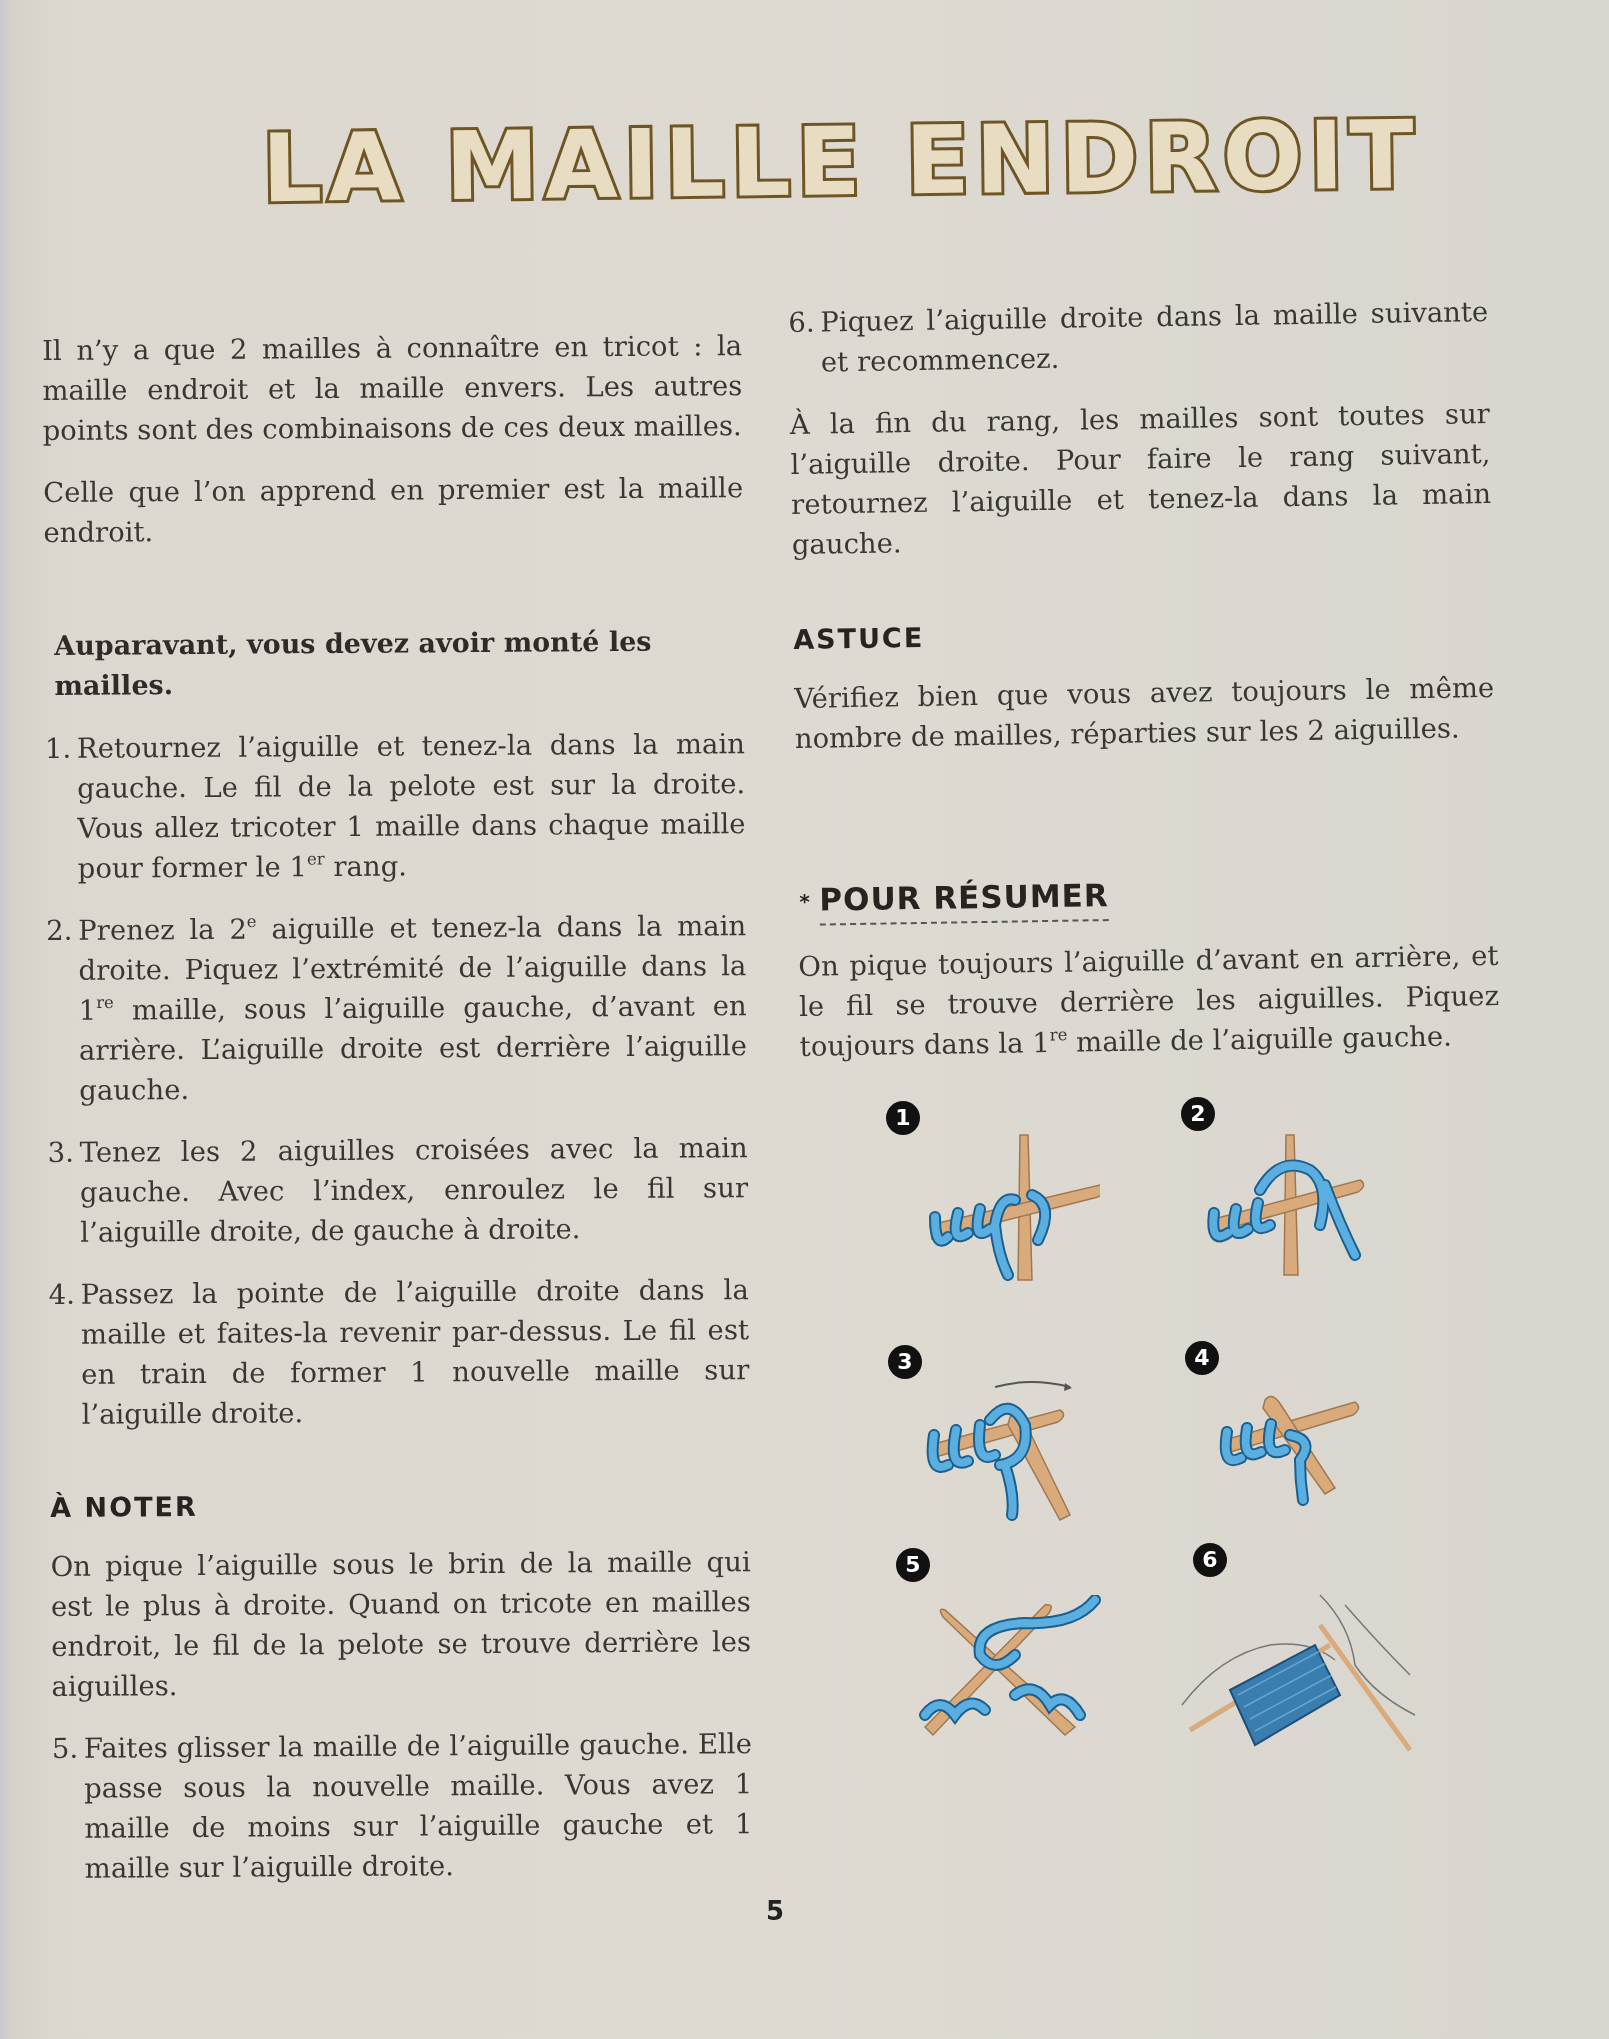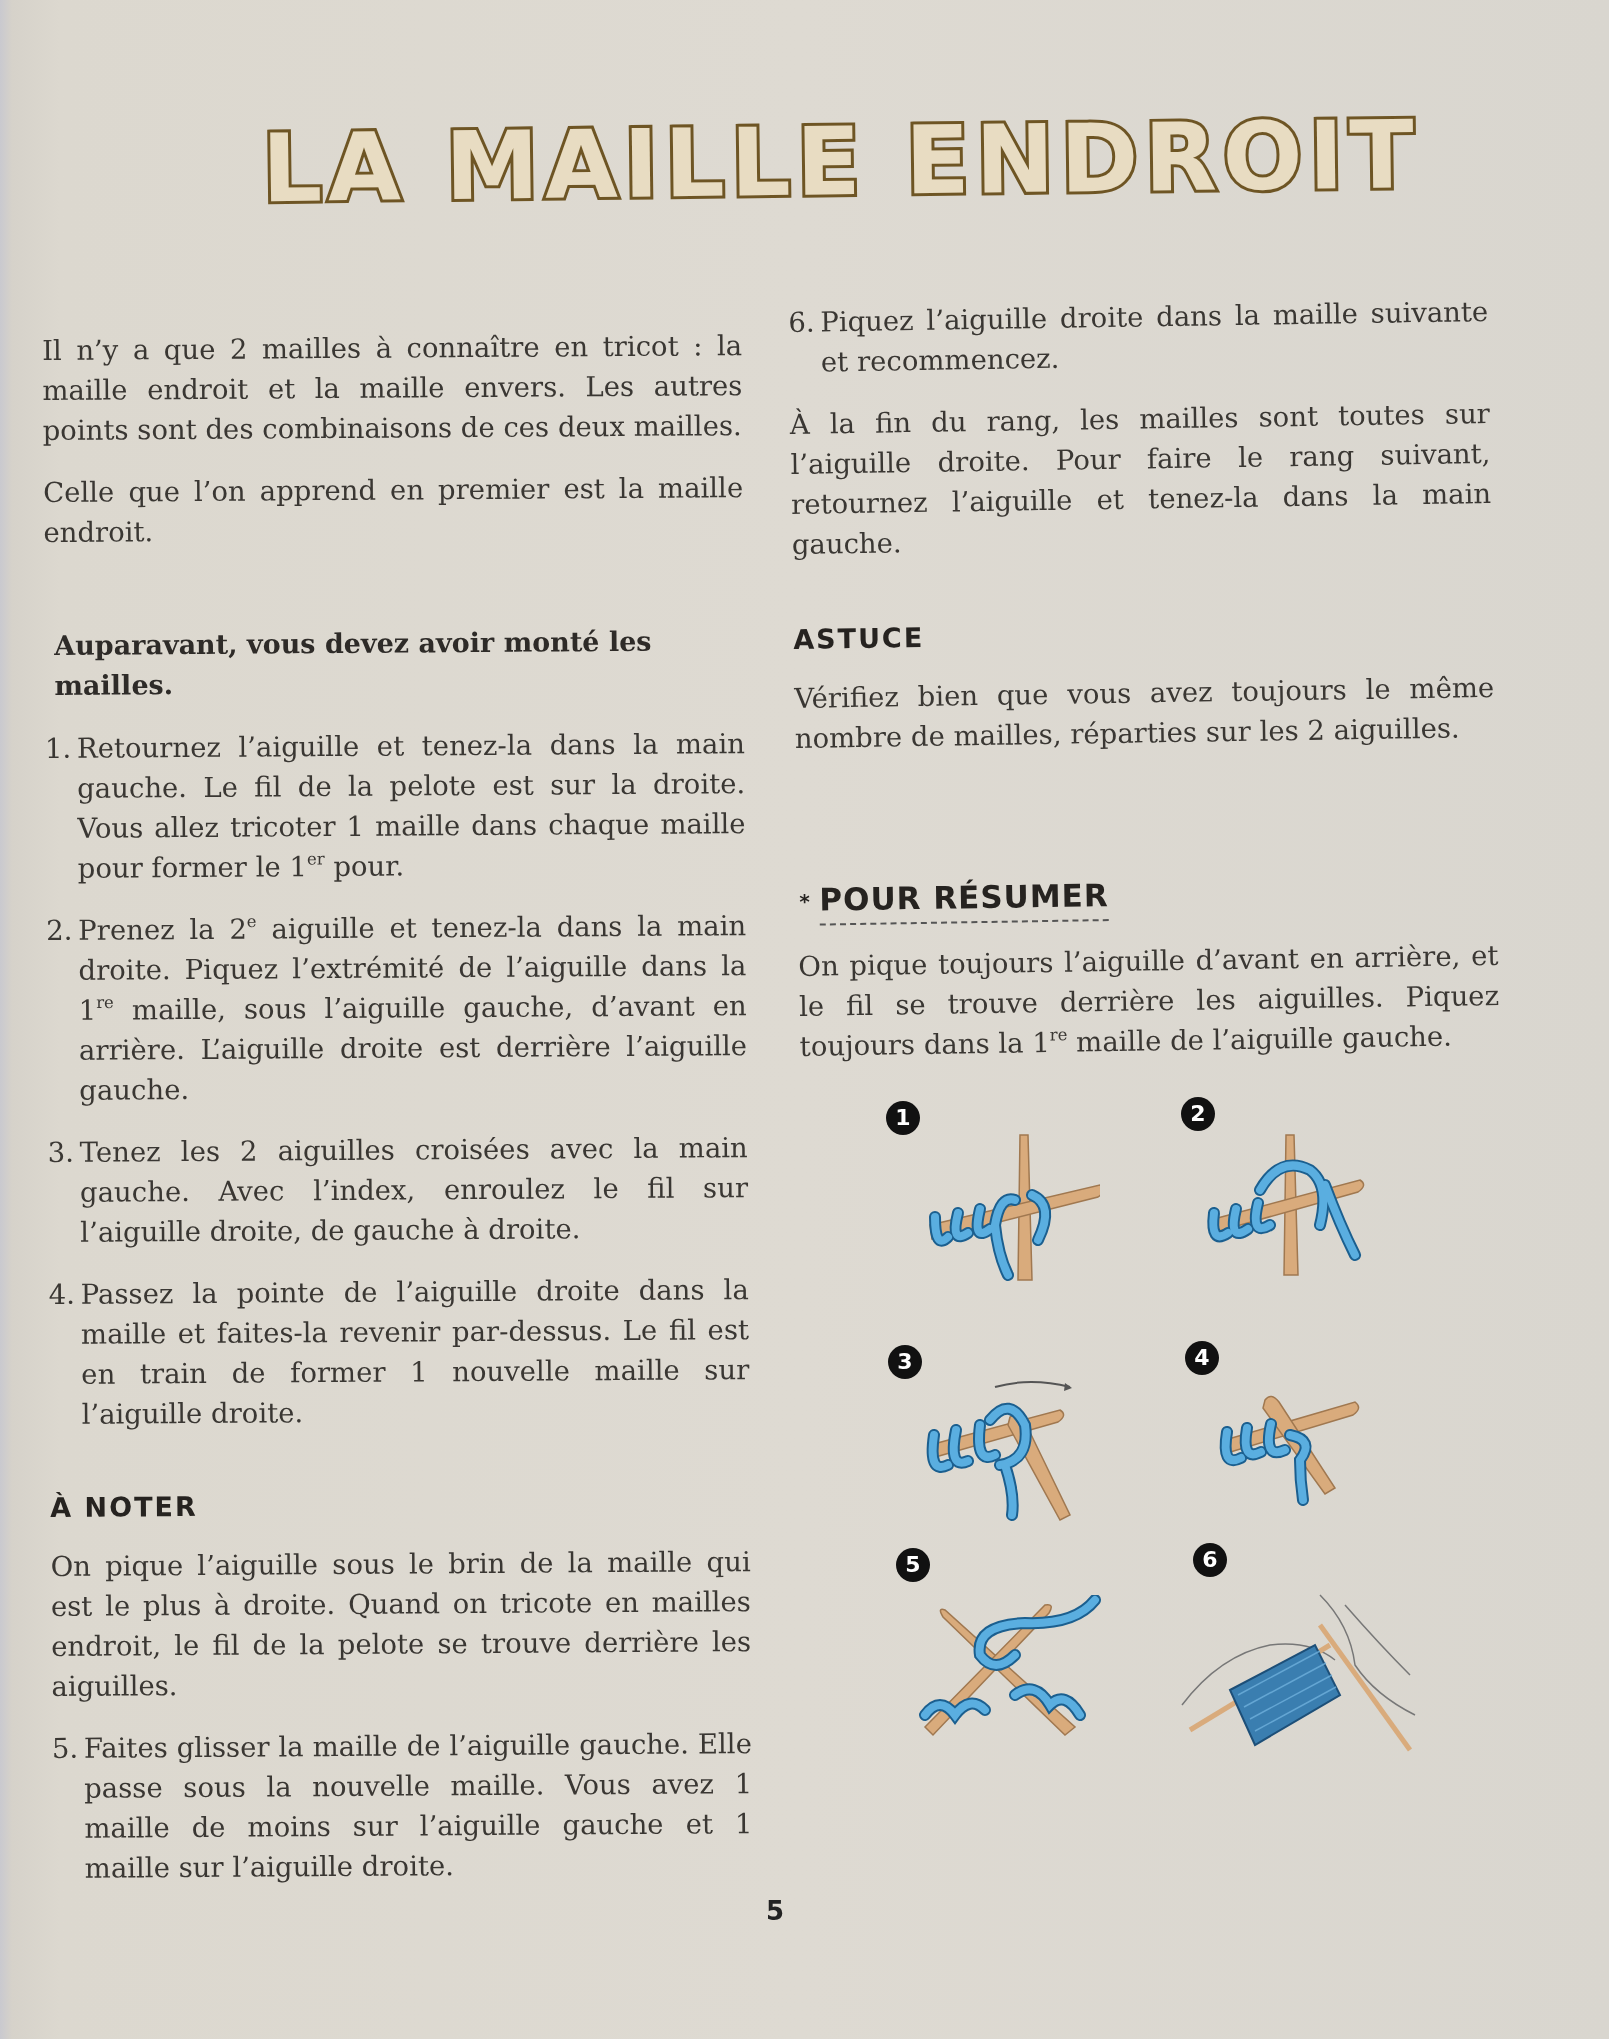--- a/index.html
+++ b/index.html
@@ -57,21 +57,21 @@
 
 <div class="page-title">LA MAILLE ENDROIT</div>
 
 <div class="col col-left">
   <p>Il n’y a que 2 mailles à connaître en tricot : la maille endroit et la maille envers. Les autres points sont des combinaisons de ces deux mailles.</p>
   <p>Celle que l’on apprend en premier est la maille endroit.</p>
   <div class="lead-bold">Auparavant, vous devez avoir monté les mailles.</div>
 
   <div class="step">
     <span class="num">1.</span>
-    <span class="txt"><span>Retournez l’aiguille et tenez-la dans la main gauche. Le fil de la pelote est sur la droite. Vous allez tricoter 1 maille dans chaque maille pour former le 1</span><sup>er</sup><span> pour.</span></span>
+    <span class="txt"><span>Retournez l’aiguille et tenez-la dans la main gauche. Le fil de la pelote est sur la droite. Vous allez tricoter 1 maille dans chaque maille pour former le 1</span><sup>er</sup><span> rang.</span></span>
   </div>
   <div class="step">
     <span class="num">2.</span>
     <span class="txt"><span>Prenez la 2</span><sup>e</sup><span> aiguille et tenez-la dans la main droite. Piquez l’extrémité de l’aiguille dans la 1</span><sup>re</sup><span> maille, sous l’aiguille gauche, d’avant en arrière. L’aiguille droite est derrière l’aiguille gauche.</span></span>
   </div>
   <div class="step">
     <span class="num">3.</span>
     <span class="txt">Tenez les 2 aiguilles croisées avec la main gauche. Avec l’index, enroulez le fil sur l’aiguille droite, de gauche à droite.</span>
   </div>
   <div class="step">

